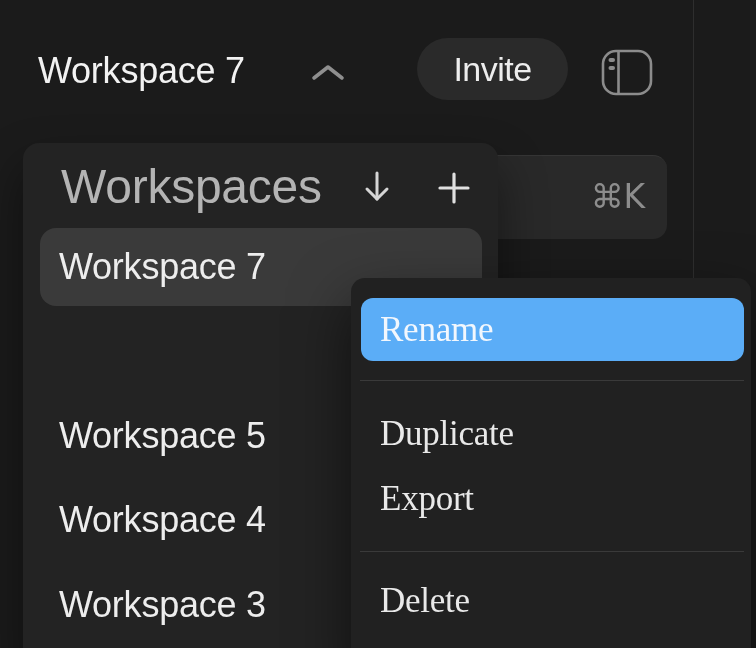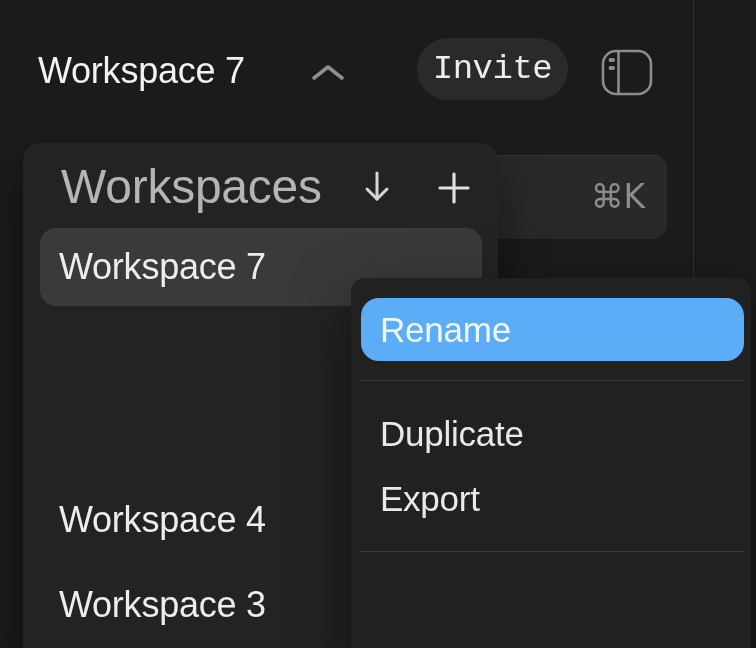--- a/index.html
+++ b/index.html
@@ -44,21 +44,21 @@
 
   
   .title{
     position:absolute;left:38px;top:51px;height:40px;line-height:40px;
     font-size:36px;color:#f2f2f2;z-index:1;white-space:nowrap;
   }
   .chevron{position:absolute;left:310px;top:61px;z-index:1;cursor:pointer;}
   .invite{
     position:absolute;left:417px;top:38px;width:151px;height:62px;
     border:none;border-radius:31px;background:var(--pill);
-    color:#ededed;font-size:34px;font-family:Liberation Mono, monospace;letter-spacing:-0.015em;
+    color:#ededed;font-size:34px;font-family:Liberation Sans, sans-serif;letter-spacing:-0.015em;
     z-index:1;cursor:pointer;
   }
   .sidebar-btn{
     position:absolute;left:599px;top:47px;width:56px;height:51px;
     background:transparent;border:none;z-index:1;cursor:pointer;padding:0;
   }
 
   
   .dropdown{
     position:absolute;left:23px;top:143px;width:475px;height:520px;
@@ -81,22 +81,22 @@
   .dd-i0{top:85px;} .dd-i1{top:170px;} .dd-i2{top:254px;} .dd-i3{top:338px;} .dd-i4{top:423px;}
 
   
   .menu{
     position:absolute;left:351px;top:278px;width:400px;height:400px;
     background:var(--menu);border-radius:14px;z-index:3;
     box-shadow:0 24px 60px rgba(0,0,0,.55);
   }
   .menu-item{
     position:absolute;left:10px;width:383px;height:63px;line-height:63px;
-    padding-left:19px;font-size:35px;color:#e9e9e9;border-radius:18px;
-    cursor:pointer;white-space:nowrap;
+    padding-left:19px;font-size:35px;color:#e9e9e9;border-radius:12px;
+    cursor:pointer;white-space:nowrap;font-family:Liberation Serif, serif;
   }
   .menu-item.highlighted{background:var(--accent_blue);color:#f2f7fd;}
   .mi-rename{top:20px;}
   .mi-duplicate{top:124px;}
   .mi-export{top:189px;}
   .mi-delete{top:291px;}
   .menu-divider{
     position:absolute;left:9px;width:384px;height:1px;background:var(--divider);
   }
   .md-1{top:102px;} .md-2{top:273px;}
@@ -140,25 +140,27 @@
     </button>
 
     <button class="icon-btn dd-plus">
       <svg width="32" height="32" viewBox="0 0 32 32">
         <line x1="16" y1="2" x2="16" y2="30" stroke="#e0e0e0" stroke-width="3.2" stroke-linecap="round"></line>
         <line x1="2" y1="16" x2="30" y2="16" stroke="#e0e0e0" stroke-width="3.2" stroke-linecap="round"></line>
       </svg>
     </button>
 
     <div class="dd-item dd-i0 selected">Workspace 7</div>
+    <div class="dd-item dd-i2">Workspace 5</div>
     <div class="dd-item dd-i3">Workspace 4</div>
     <div class="dd-item dd-i4">Workspace 3</div>
   </div>
 
   <div class="menu">
     <div class="menu-item mi-rename highlighted">Rename</div>
     <div class="menu-divider md-1"></div>
     <div class="menu-item mi-export">Export</div>
     <div class="menu-item mi-duplicate">Duplicate</div>
     <div class="menu-divider md-2"></div>
+    <div class="menu-item mi-delete">Delete</div>
   </div>
 
 </div>
 
 </body></html>

